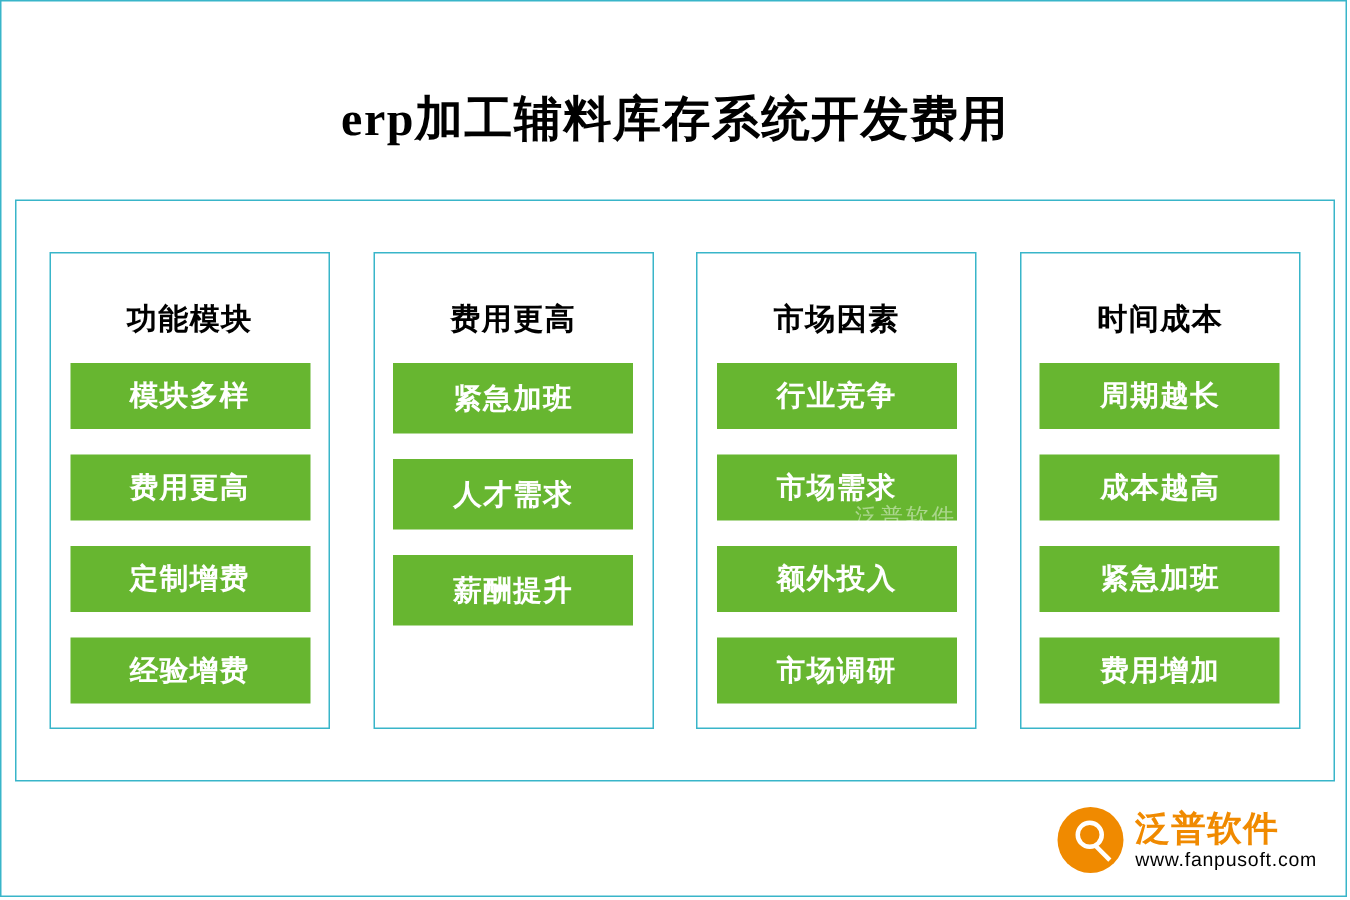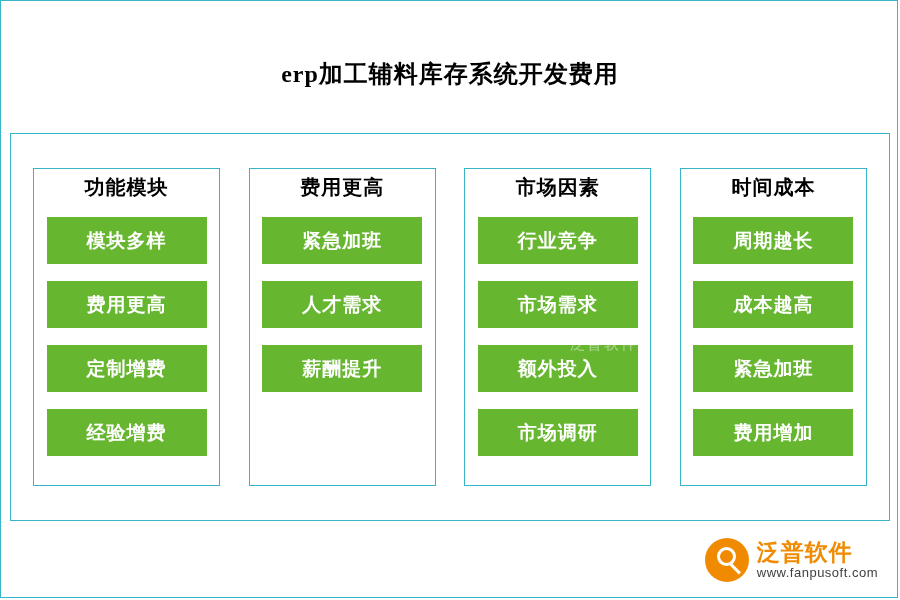--- a/index.html
+++ b/index.html
@@ -21,21 +21,21 @@
     height: 598px;
     border: 1px solid #39b5c9;
     box-sizing: border-box;
   }
   .title {
     position: absolute;
     left: 0;
     top: 58px;
     width: 900px;
     text-align: center;
-    font-size: 24px;
+    font-size: 32px;
     font-weight: bold;
     color: #000000;
     font-family: "Liberation Serif", serif;
     letter-spacing: 1px;
   }
   .outer-box {
     position: absolute;
     left: 10px;
     top: 133px;
     width: 880px;
@@ -54,21 +54,21 @@
     padding: 35px 23px;
     box-sizing: border-box;
   }
   .column {
     width: 187px;
     border: 1px solid #39b5c9;
     box-sizing: border-box;
     display: flex;
     flex-direction: column;
     align-items: center;
-    padding: 5px 14px 16px 14px;
+    padding: 30px 14px 16px 14px;
   }
   .col-head {
     font-size: 20px;
     font-weight: bold;
     color: #000000;
     font-family: "Liberation Serif", serif;
     margin-bottom: 16px;
     letter-spacing: 1px;
   }
   .item {
@@ -143,21 +143,21 @@
   }
   .logo-name {
     font-size: 23px;
     font-weight: bold;
     color: #f08a00;
     font-family: "Liberation Serif", serif;
     letter-spacing: 1px;
   }
   .logo-url {
     font-size: 13px;
-    color: #404040;
+    color: #000000;
     font-family: "Liberation Sans", sans-serif;
     letter-spacing: 0.5px;
   }
 </style>
 </head>
 <body>
 
 <div class="page-border"></div>
 
 <div class="title">erp加工辅料库存系统开发费用</div>

